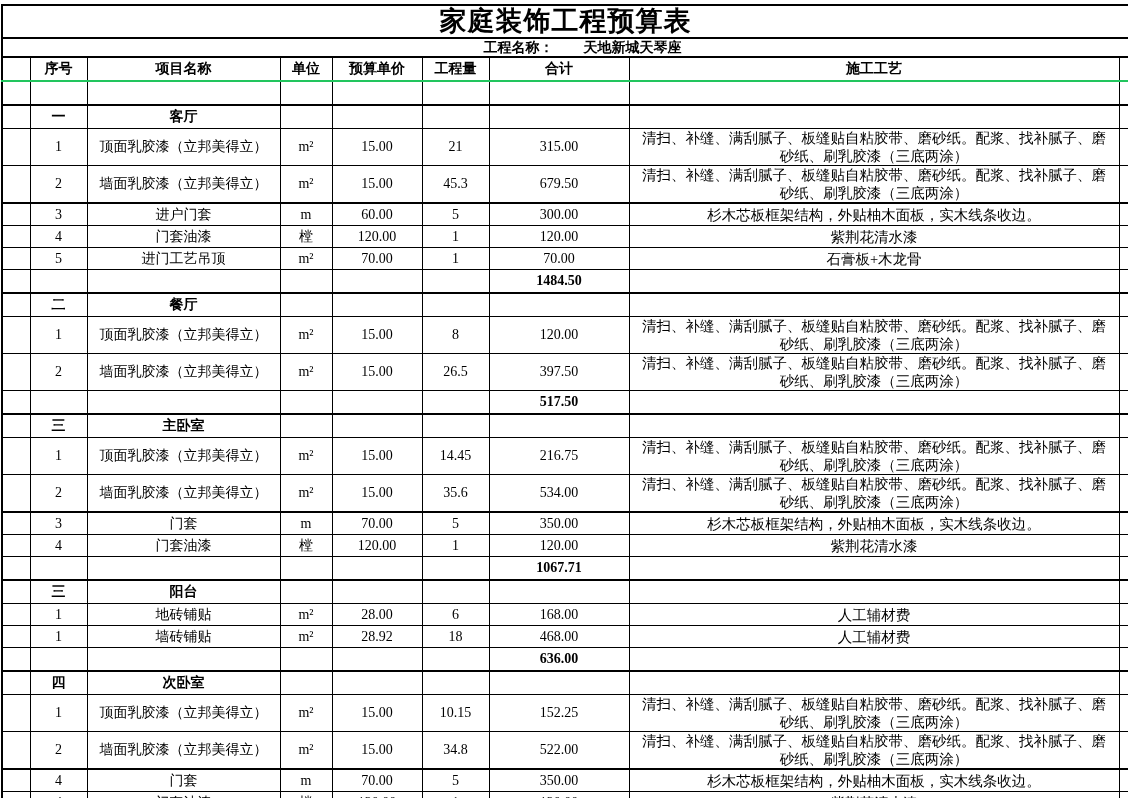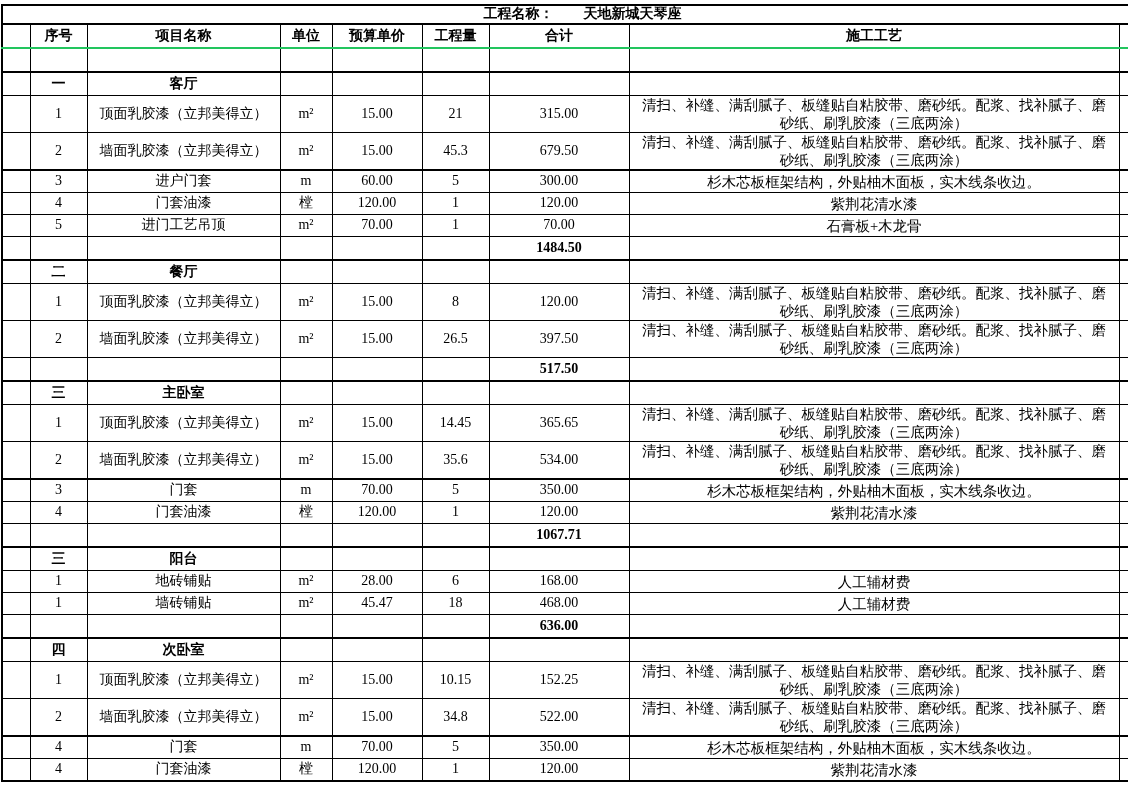--- a/index.html
+++ b/index.html
@@ -54,20 +54,23 @@
       <col style="width:57px">
       <col style="width:193px">
       <col style="width:52px">
       <col style="width:90px">
       <col style="width:67px">
       <col style="width:140px">
       <col style="width:490px">
       <col style="width:10px">
     </colgroup>
     <tbody id="tb">
+      <tr class="r-title">
+        <td colspan="9">家庭装饰工程预算表</td>
+      </tr>
       <tr class="r-subtitle">
         <td colspan="9">
           <span>工程名称：</span><span class="gap"></span><span>天地新城天琴座</span>
         </td>
       </tr>
       <tr class="r-header">
         <td></td>
         <td>序号</td>
         <td>项目名称</td>
         <td>单位</td>
@@ -220,21 +223,21 @@
           <td class="craft"></td>
           <td></td>
         </tr>
         <tr class="r-item tall">
           <td></td>
           <td>1</td>
           <td>顶面乳胶漆（立邦美得立）</td>
           <td>m²</td>
           <td>15.00</td>
           <td>14.45</td>
-          <td>365.65</td>
+          <td>216.75</td>
           <td class="craft">清扫、补缝、满刮腻子、板缝贴自粘胶带、磨砂纸。配浆、找补腻子、磨砂纸、刷乳胶漆（三底两涂）</td>
           <td></td>
         </tr>
         <tr class="r-item tall">
           <td></td>
           <td>2</td>
           <td>墙面乳胶漆（立邦美得立）</td>
           <td>m²</td>
           <td>15.00</td>
           <td>35.6</td>
@@ -295,21 +298,21 @@
           <td>6</td>
           <td>168.00</td>
           <td class="craft">人工辅材费</td>
           <td></td>
         </tr>
         <tr class="r-item">
           <td></td>
           <td>1</td>
           <td>墙砖铺贴</td>
           <td>m²</td>
-          <td>45.47</td>
+          <td>28.92</td>
           <td>18</td>
           <td>468.00</td>
           <td class="craft">人工辅材费</td>
           <td></td>
         </tr>
         <tr class="r-subtotal">
           <td></td>
           <td></td>
           <td></td>
           <td></td>

